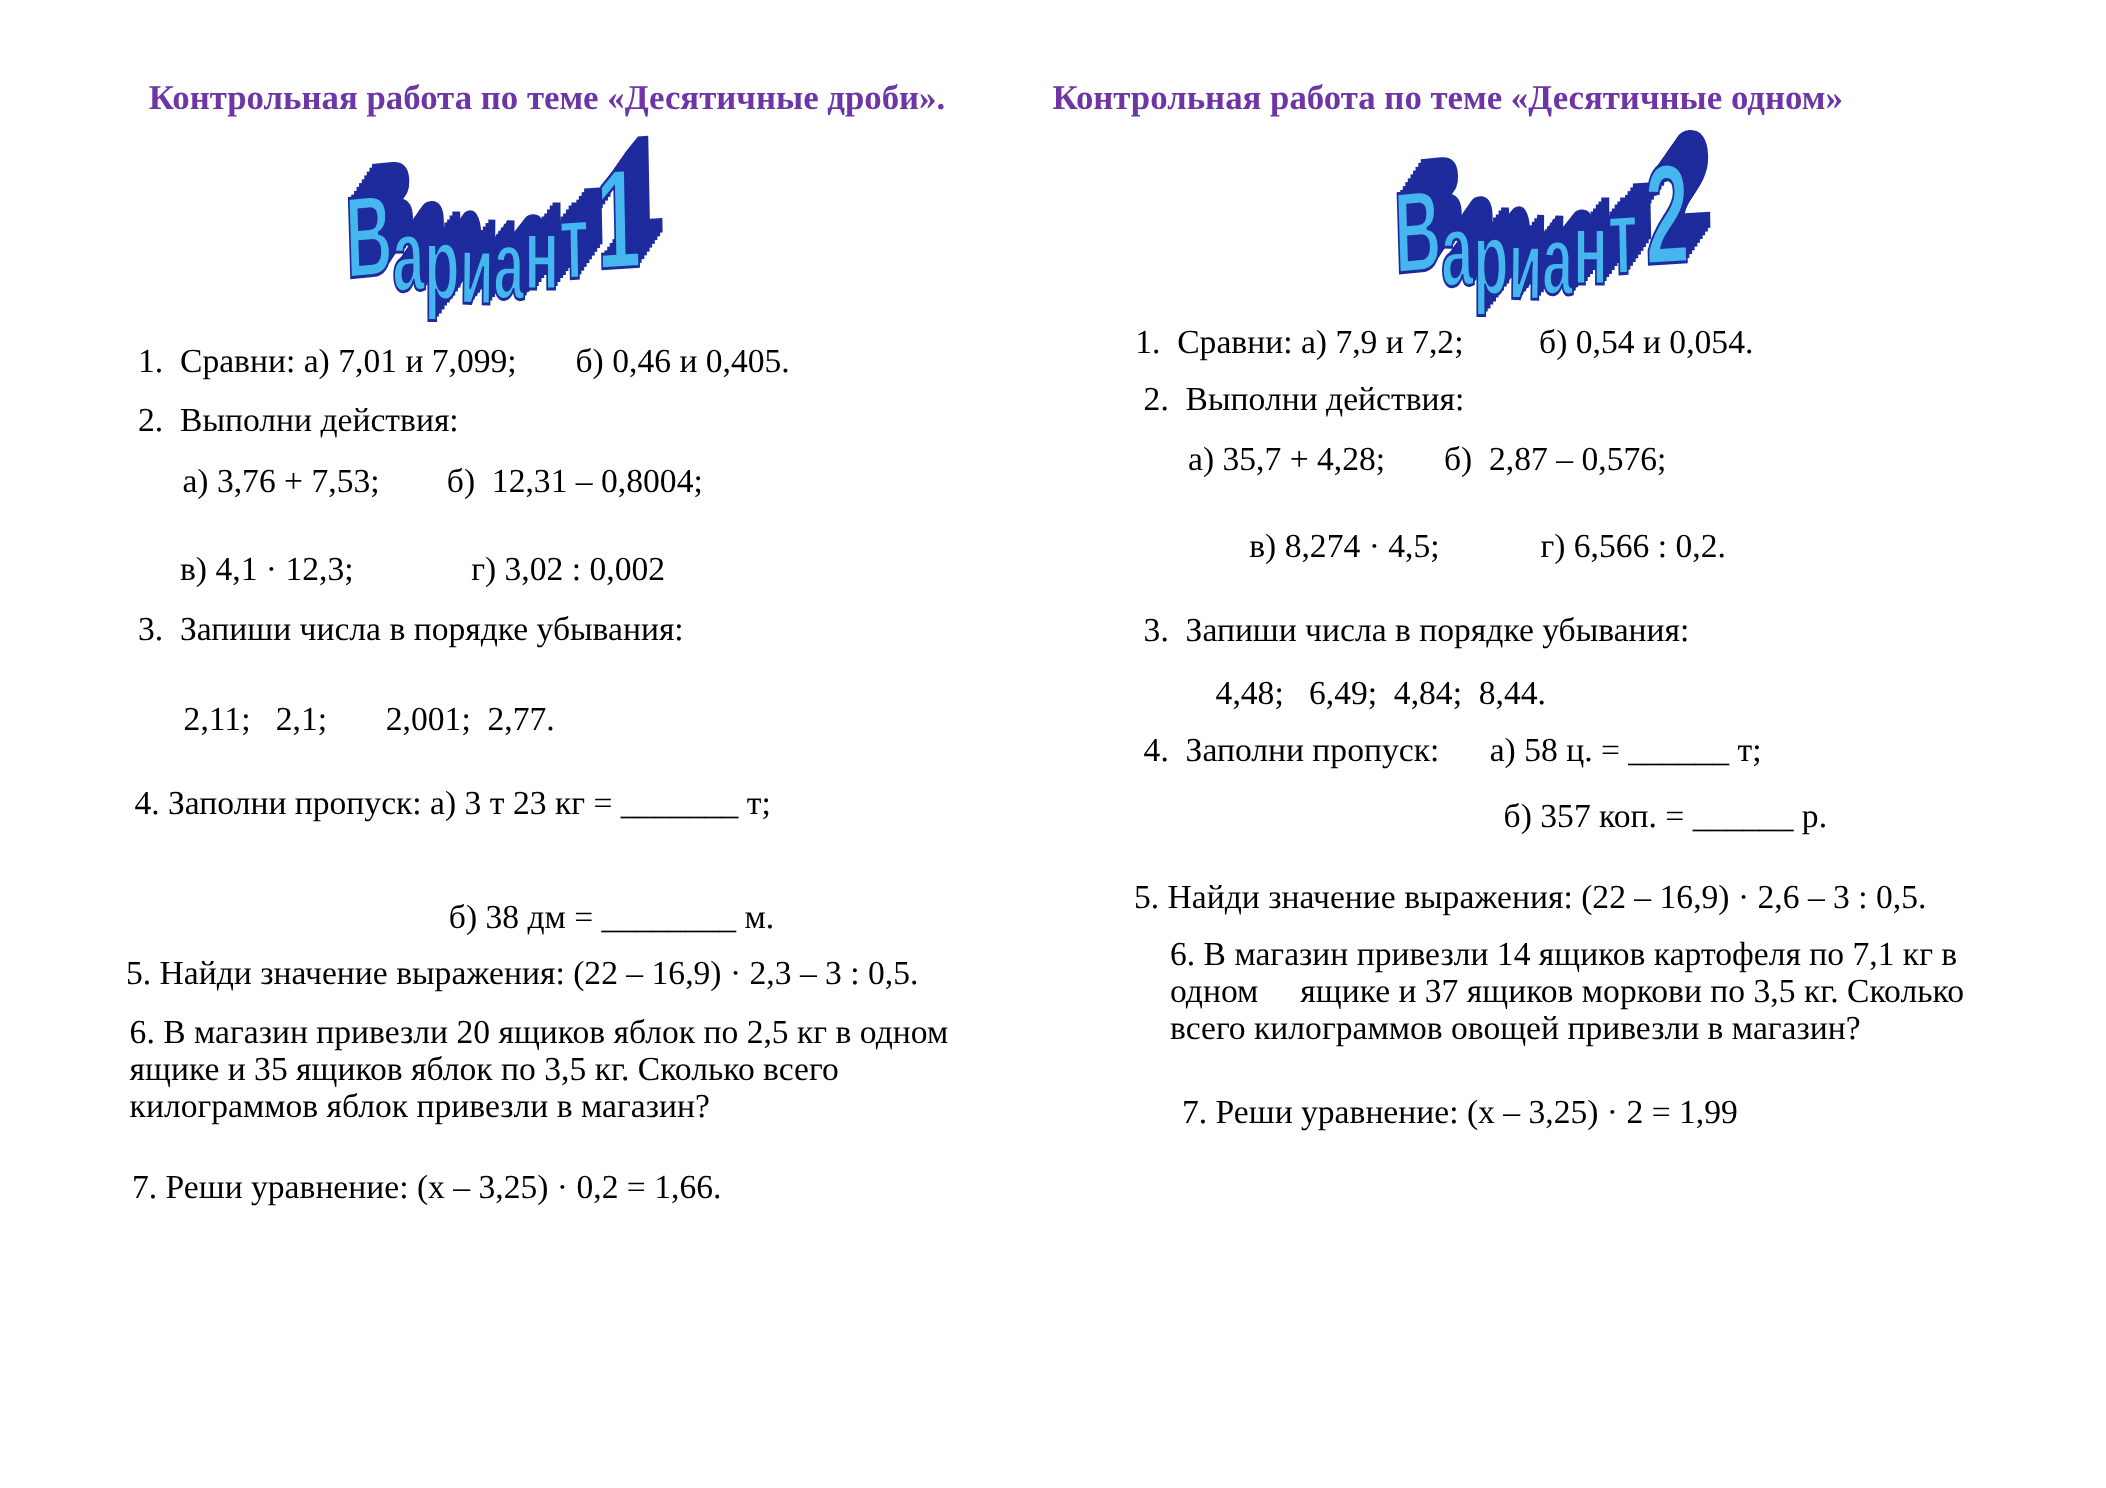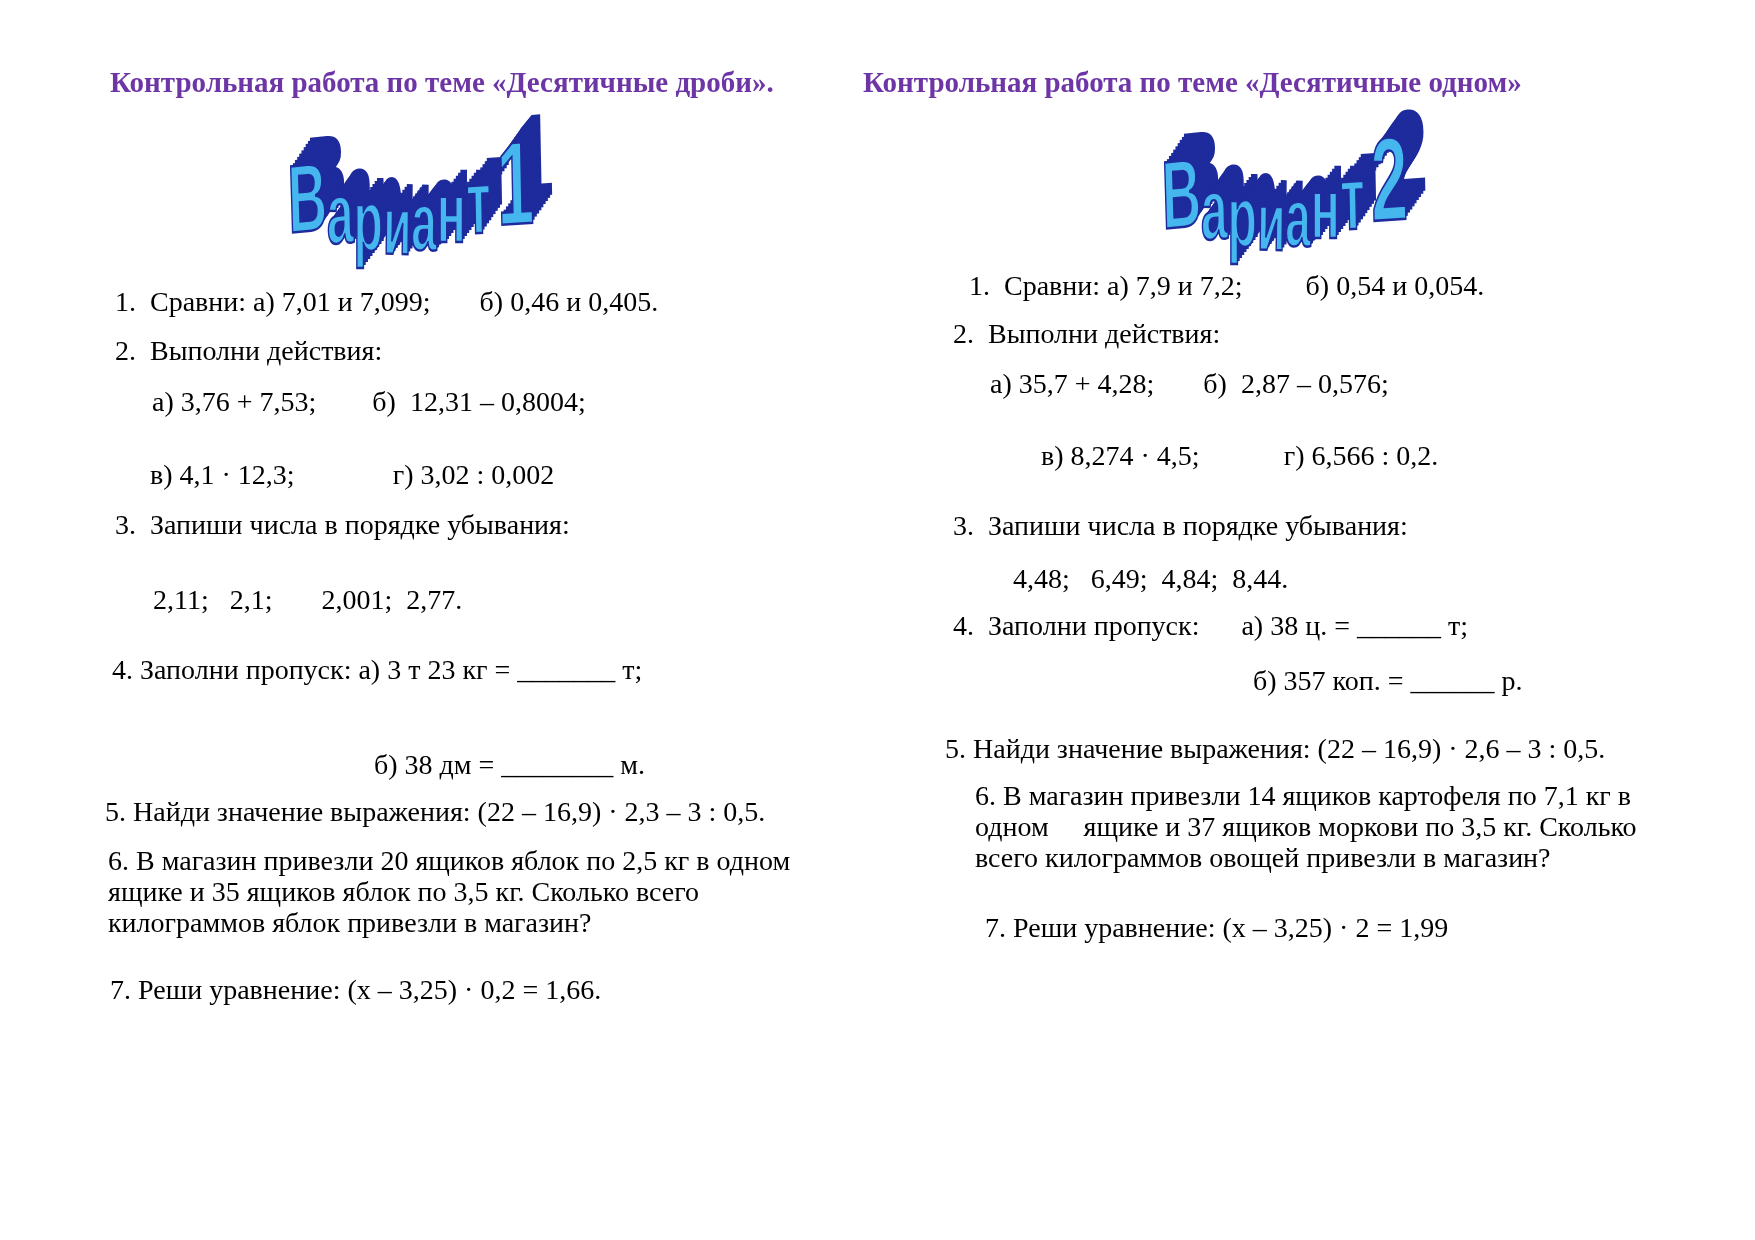--- a/index.html
+++ b/index.html
@@ -9,20 +9,21 @@
     position: relative;
     font-family: "Liberation Serif", serif;
     overflow: hidden;
   }
   .col-title {
     position: absolute;
     font-size: 29px;
     font-weight: bold;
     color: #6d35a5;
     white-space: pre;
+    margin-left: 14px;
   }
   .line {
     position: absolute;
     font-size: 28px;
     color: #000000;
     white-space: pre;
     line-height: 31px;
   }
   
   .wordart {
@@ -82,26 +83,26 @@
 ящике и 35 ящиков яблок по 3,5 кг. Сколько всего
 килограммов яблок привезли в магазин?</div>
   <div class="line" style="left:110px; top:974px;">7. Реши уравнение: (х – 3,25) · 0,2 = 1,66.</div>
 </div>
 
 <div>
   <div class="col-title" style="left:863px; top:66px;">Контрольная работа по теме «Десятичные одном»</div>
 
   <div class="wordart" style="left:1162px; top:122px;"><span class="wa-ch wa-0">В</span><span class="wa-ch wa-1">а</span><span class="wa-ch wa-2">р</span><span class="wa-ch wa-3">и</span><span class="wa-ch wa-4">а</span><span class="wa-ch wa-5">н</span><span class="wa-ch wa-6">т</span><span class="wa-ch wa-7">&nbsp;</span><span class="wa-ch wa-8">2</span></div>
 
-  <div class="line" style="left:969px;  top:270px;">1.  Сравни: а) 7,9 и 7,2;         б) 0,54 и 0,054.</div>
+  <div class="line" style="left:946px;  top:270px;">1.  Сравни: а) 7,9 и 7,2;         б) 0,54 и 0,054.</div>
   <div class="line" style="left:953px;  top:318px;">2.  Выполни действия:</div>
   <div class="line" style="left:990px;  top:368px;">а) 35,7 + 4,28;       б)  2,87 – 0,576;</div>
   <div class="line" style="left:998px;  top:440px;margin-left:43px;">в) 8,274 · 4,5;            г) 6,566 : 0,2.</div>
   <div class="line" style="left:953px;  top:510px;">3.  Запиши числа в порядке убывания:</div>
   <div class="line" style="left:1013px; top:563px;">4,48;   6,49;  4,84;  8,44.</div>
-  <div class="line" style="left:953px;  top:610px;">4.  Заполни пропуск:      а) 38 ц. = ______ т;</div>
+  <div class="line" style="left:953px;  top:610px;">4.  Заполни пропуск:      а) 58 ц. = ______ т;</div>
   <div class="line" style="left:1253px; top:665px;">б) 357 коп. = ______ р.</div>
   <div class="line" style="left:945px;  top:733px;">5. Найди значение выражения: (22 – 16,9) · 2,6 – 3 : 0,5.</div>
   <div class="line" style="left:945px;  top:780px;margin-left:30px;">6. В магазин привезли 14 ящиков картофеля по 7,1 кг в
 одном     ящике и 37 ящиков моркови по 3,5 кг. Сколько
 всего килограммов овощей привезли в магазин?</div>
   <div class="line" style="left:945px;  top:912px;margin-left:40px;">7. Реши уравнение: (х – 3,25) · 2 = 1,99</div>
 </div>
 
 </body></html>

